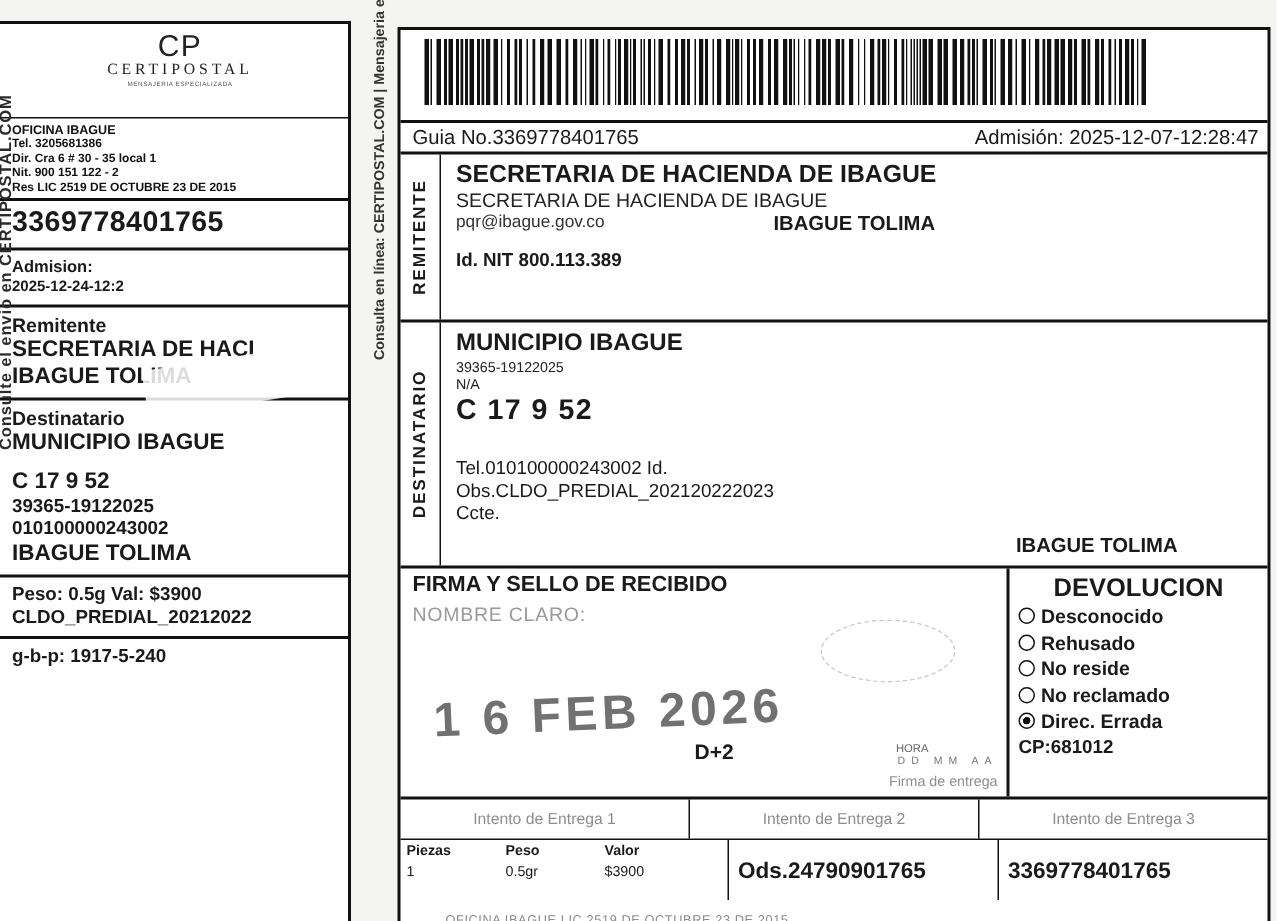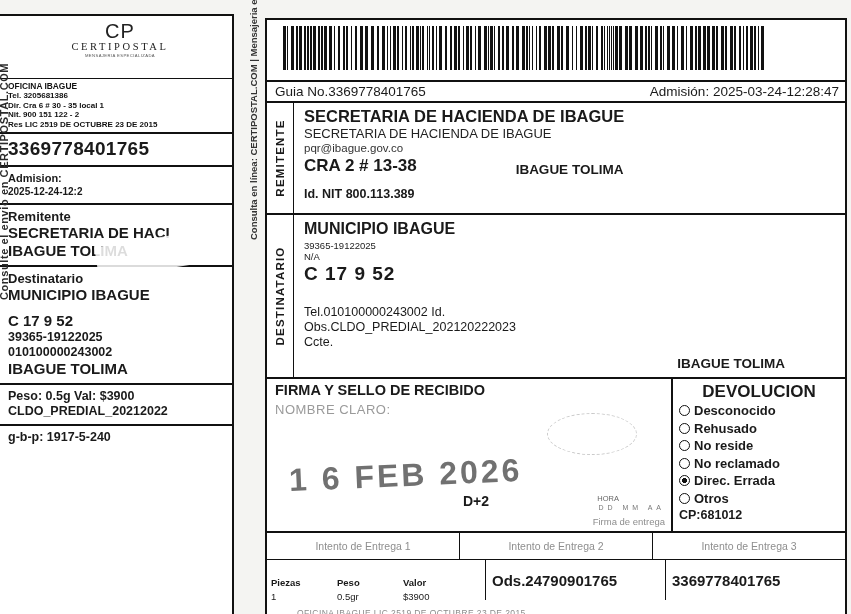--- a/index.html
+++ b/index.html
@@ -75,21 +75,21 @@
   .rad{width:9px;height:9px;border:1.6px solid #111;border-radius:50%;display:inline-block;flex:0 0 auto;}
   .rad.on{background:radial-gradient(circle,#111 0 38%,#fff 40%);}
   .dev-cp{font-size:12.5px;font-weight:bold;margin-top:1px;}
 
   
   .attempts{display:flex;border-bottom:1.5px solid #111;height:26px;}
   .att{flex:1;border-right:1.5px solid #111;font-size:10.5px;color:#8e8e8e;display:flex;align-items:center;justify-content:center;}
   .att:last-child{border-right:none;}
   .bottom{display:flex;height:40px;}
   .piezas{width:210px;border-right:1.5px solid #111;padding:2px 4px;}
-  .piezas .hd{display:flex;font-size:9.5px;font-weight:bold;margin-top:15px;}
+  .piezas .hd{display:flex;font-size:9.5px;font-weight:bold;}
   .piezas .hd span{width:66px;}
   .piezas .vals{display:flex;font-size:9.5px;margin-top:3px;}
   .piezas .vals span{width:66px;}
   .ods{flex:1;border-right:1.5px solid #111;font-size:15px;font-weight:bold;display:flex;align-items:center;padding-left:6px;}
   .guia2{flex:1;font-size:15px;font-weight:bold;display:flex;align-items:center;padding-left:6px;}
   .foot{position:absolute;left:30px;bottom:-2px;font-size:8.5px;color:#8b8b8b;letter-spacing:.4px;}
 
   
   .consult{position:absolute;left:248px;top:240px;transform:rotate(-90deg);transform-origin:left top;
            font-size:9.5px;font-weight:bold;white-space:nowrap;color:#333;}
@@ -394,32 +394,31 @@
           <i style="width:2px;background:#fff"></i>
           <i style="width:1px"></i>
           <i style="width:2px;background:#fff"></i>
           <i style="width:3px"></i>
           <i style="width:3px;background:#fff"></i>
         </div>
     </div>
 
     <div class="guia-row" style="border-bottom:2px solid #111;padding-top:2px;">
       <div>Guia No.3369778401765</div>
-      <div>Admisión: 2025-03-24-12:28:47</div>
+      <div>Admisión: 2025-12-07-12:28:47</div>
     </div>
 
     <div class="block">
       <div class="vlabel">
         <span>REMITENTE</span>
       </div>
       <div class="bbody" style="min-height:100px">
         <div class="r-name">SECRETARIA DE HACIENDA DE IBAGUE</div>
         <div class="r-sub">SECRETARIA DE HACIENDA DE IBAGUE</div>
         <div class="r-mail">pqr@ibague.gov.co</div>
-        <div class="r-addr">CRA 2 # 13-38</div>
         <div class="r-city">IBAGUE TOLIMA</div>
         <div class="r-id">Id. NIT 800.113.389</div>
       </div>
     </div>
 
     <div class="block">
       <div class="vlabel">
         <span>DESTINATARIO</span>
       </div>
       <div class="bbody" style="min-height:152px">
@@ -460,24 +459,20 @@
           <span>No reside</span>
         </div>
         <div class="opt">
           <span class="rad"></span>
           <span>No reclamado</span>
         </div>
         <div class="opt">
           <span class="rad on"></span>
           <span>Direc. Errada</span>
         </div>
-        <div class="opt">
-          <span class="rad"></span>
-          <span>Otros</span>
-        </div>
         <div class="dev-cp">CP:681012</div>
       </div>
     </div>
 
     <div class="attempts">
       <div class="att">Intento de Entrega 1</div>
       <div class="att">Intento de Entrega 2</div>
       <div class="att">Intento de Entrega 3</div>
     </div>
 

